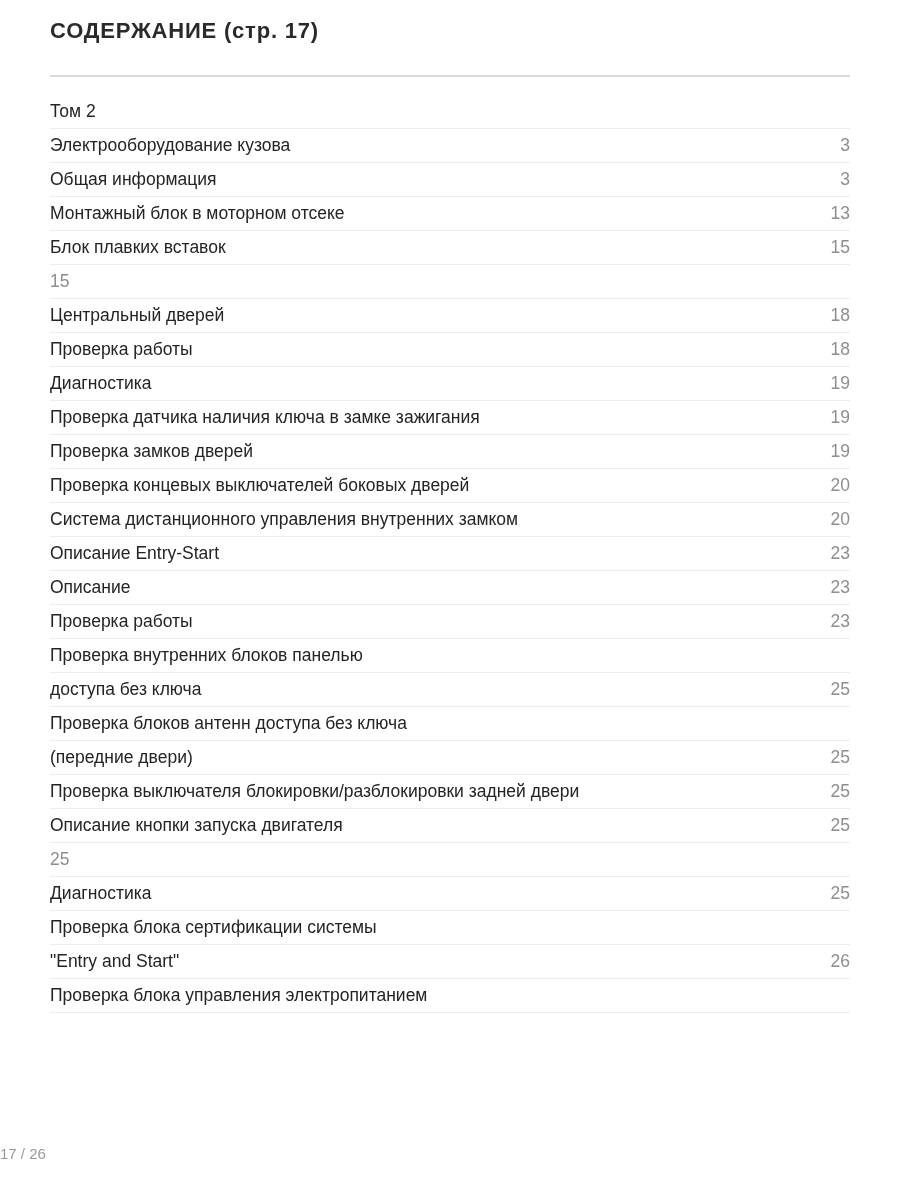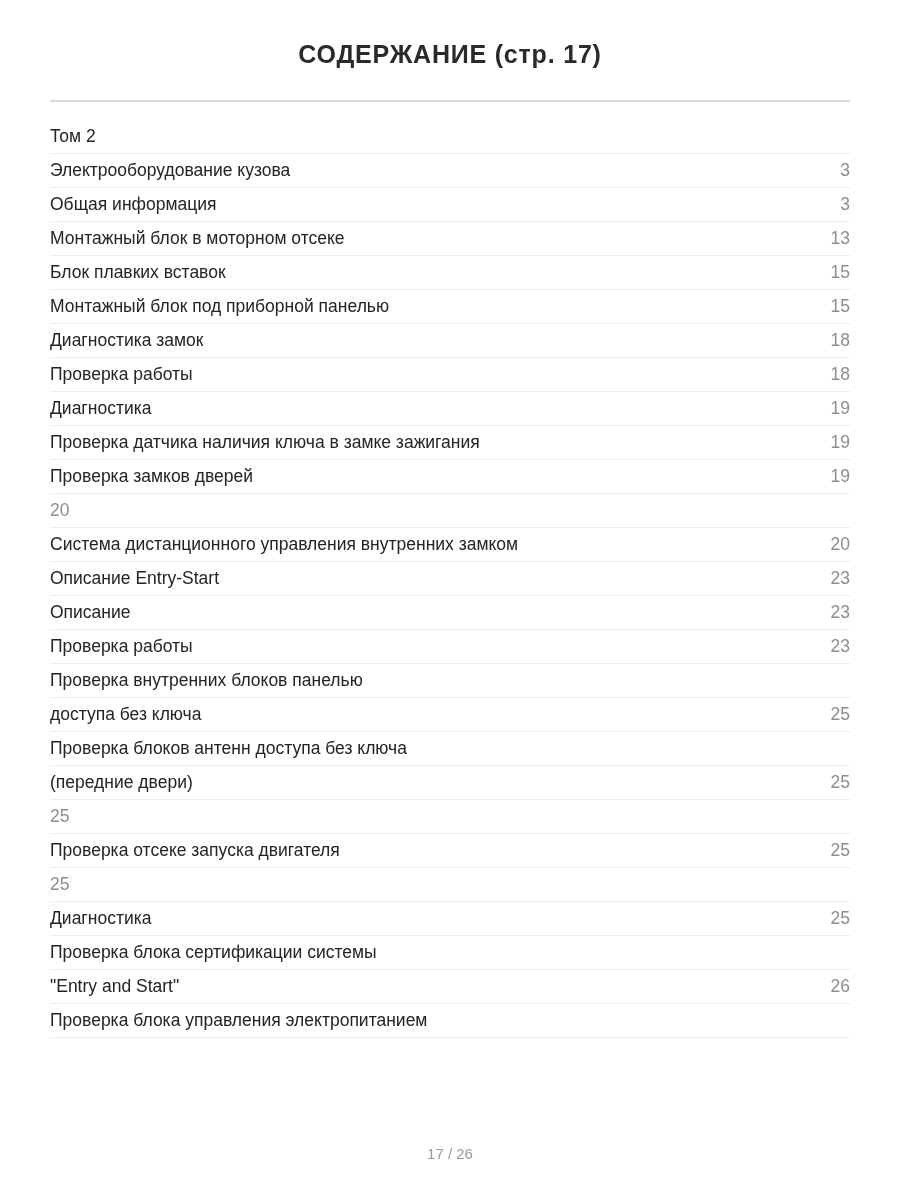--- a/index.html
+++ b/index.html
@@ -14,23 +14,22 @@
   }
   .page {
     position: relative;
     width: 900px;
     height: 1200px;
     padding: 0 50px;
     overflow: hidden;
   }
   .doc-title {
     margin: 0;
-    padding-top: 40px;
-    text-align: center;
-    font-size: 25px;
+    padding-top: 18px;
+    font-size: 22px;
     font-weight: 700;
     letter-spacing: 0.8px;
     color: #2a2a2a;
   }
   .title-rule {
     height: 0;
     border-bottom: 2px solid #d9d9d9;
     margin-top: 31px;
   }
   .toc-list {
@@ -52,21 +51,20 @@
   .toc-page {
     font-size: 17.5px;
     color: #8e8e8e;
     white-space: nowrap;
   }
   .footer {
     position: absolute;
     left: 0;
     bottom: 38px;
     width: 100%;
-    text-align: center;
     font-size: 15px;
     color: #9a9a9a;
   }
 </style>
 </head>
 <body>
 
 <div class="page">
   <h1 class="doc-title">СОДЕРЖАНИЕ (стр. 17)</h1>
 
@@ -88,44 +86,44 @@
       </div>
       <div class="toc-row">
         <span class="toc-label">Монтажный блок в моторном отсеке</span>
         <span class="toc-page">13</span>
       </div>
       <div class="toc-row">
         <span class="toc-label">Блок плавких вставок</span>
         <span class="toc-page">15</span>
       </div>
       <div class="toc-row">
-        <span class="toc-label">Монтажный блок под приборной панелью</span>
         <span class="toc-page">15</span>
       </div>
       <div class="toc-row">
-        <span class="toc-label">Диагностика замок</span>
+        <span class="toc-label">Центральный дверей</span>
         <span class="toc-page">18</span>
       </div>
       <div class="toc-row">
         <span class="toc-label">Проверка работы</span>
         <span class="toc-page">18</span>
       </div>
       <div class="toc-row">
         <span class="toc-label">Диагностика</span>
         <span class="toc-page">19</span>
       </div>
       <div class="toc-row">
         <span class="toc-label">Проверка датчика наличия ключа в замке зажигания</span>
         <span class="toc-page">19</span>
       </div>
       <div class="toc-row">
         <span class="toc-label">Проверка замков дверей</span>
         <span class="toc-page">19</span>
       </div>
       <div class="toc-row">
+        <span class="toc-label">Проверка концевых выключателей боковых дверей</span>
         <span class="toc-page">20</span>
       </div>
       <div class="toc-row">
         <span class="toc-label">Система дистанционного управления внутренних замком</span>
         <span class="toc-page">20</span>
       </div>
       <div class="toc-row">
         <span class="toc-label">Описание Entry-Start</span>
         <span class="toc-page">23</span>
       </div>
@@ -147,24 +145,25 @@
       </div>
       <div class="toc-row">
         <span class="toc-label">Проверка блоков антенн доступа без ключа</span>
         <span class="toc-page"></span>
       </div>
       <div class="toc-row">
         <span class="toc-label">(передние двери)</span>
         <span class="toc-page">25</span>
       </div>
       <div class="toc-row">
+        <span class="toc-label">Проверка выключателя блокировки/разблокировки задней двери</span>
         <span class="toc-page">25</span>
       </div>
       <div class="toc-row">
-        <span class="toc-label">Проверка отсеке запуска двигателя</span>
+        <span class="toc-label">Описание кнопки запуска двигателя</span>
         <span class="toc-page">25</span>
       </div>
       <div class="toc-row">
         <span class="toc-page">25</span>
       </div>
       <div class="toc-row">
         <span class="toc-label">Диагностика</span>
         <span class="toc-page">25</span>
       </div>
       <div class="toc-row">

